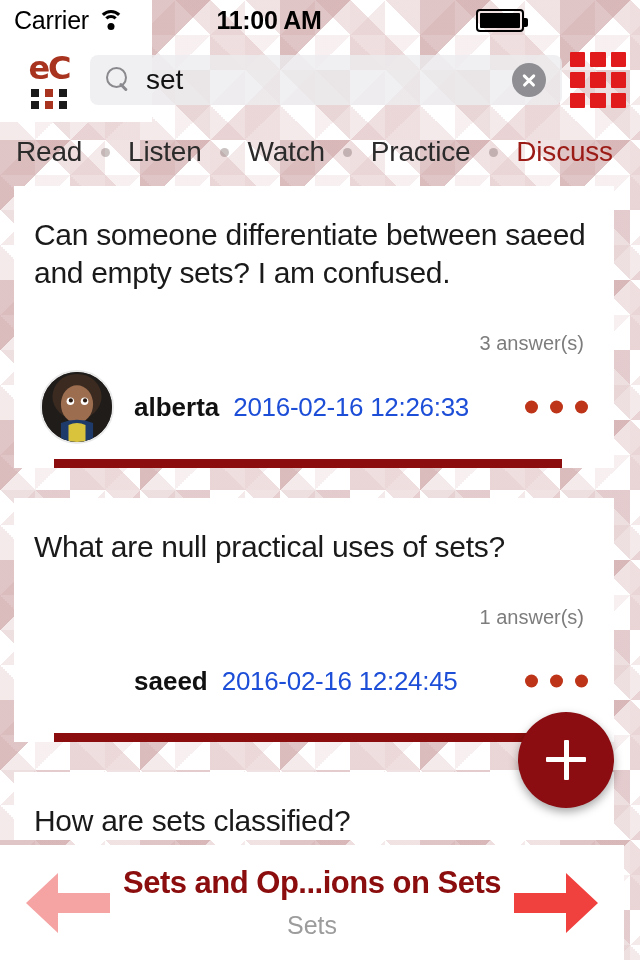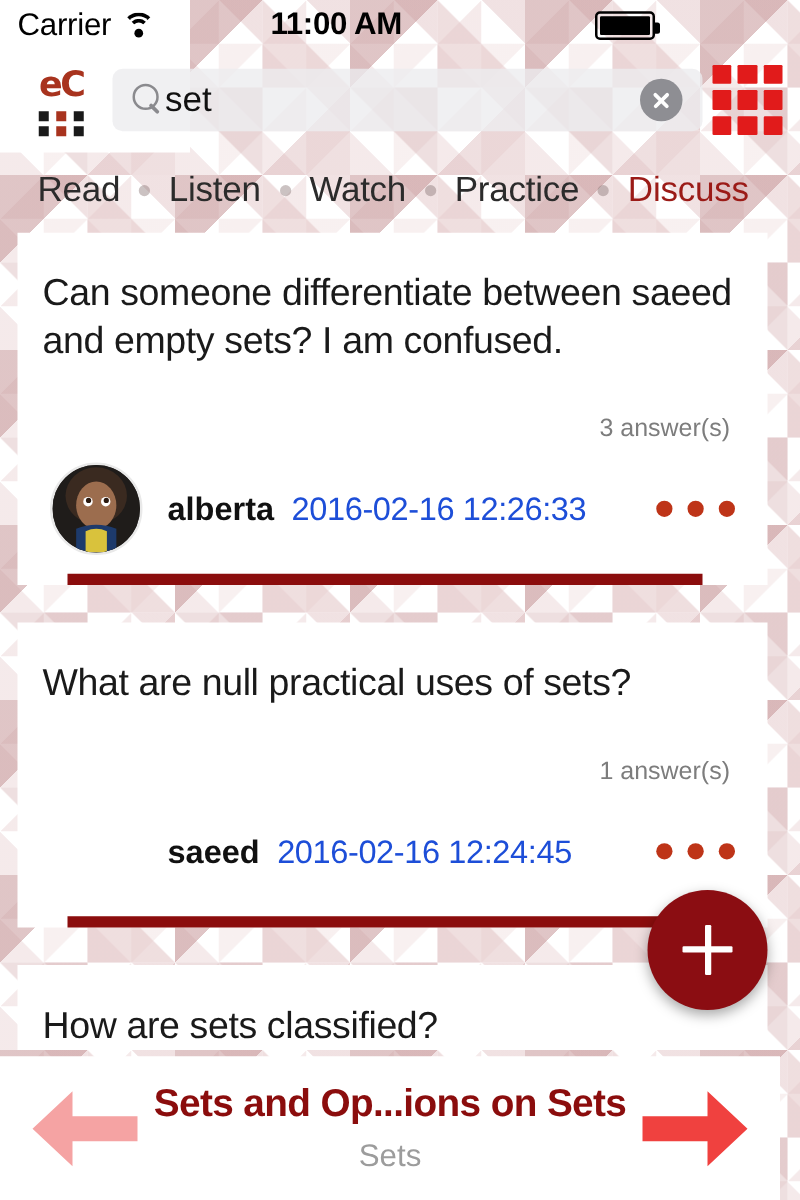--- a/index.html
+++ b/index.html
@@ -81,21 +81,21 @@
     position: absolute; left: 0; top: 40px;
     width: 640px; height: 80px;
     display: flex; align-items: center;
     z-index: 30;
   }
   .logo {
     width: 74px; margin-left: 12px;
     display: flex; flex-direction: column; align-items: center;
   }
   .logo-text {
-    font-size: 28px; line-height: 34px; font-weight: bold;
+    font-size: 32px; line-height: 34px; font-weight: bold;
     color: #A8331E; letter-spacing: -2px;
     font-family: "DejaVu Sans", sans-serif;
   }
   .logo-dots { display: flex; flex-direction: column; gap: 4px; margin-top: 4px; }
   .logo-dots .row { display: flex; gap: 6px; }
   .logo-dots .d { width: 8px; height: 8px; background: #1a1a1a; }
   .logo-dots .d.mid { background: #A8331E; }
 
   .searchbar {
     flex: 1; height: 50px; margin: 0 8px 0 4px;
@@ -109,21 +109,21 @@
   .search-icon::before {
     content: ""; position: absolute; left: 0; top: 0;
     width: 17px; height: 17px; border: 2.5px solid #8a8a8e; border-radius: 50%;
   }
   .search-icon::after {
     content: ""; position: absolute; left: 14px; top: 15px;
     width: 10px; height: 2.5px; background: #8a8a8e;
     transform: rotate(45deg); transform-origin: left center; border-radius: 2px;
   }
   .search-value {
-    flex: 1; 
+    flex: 1; margin-left: 14px;
     font-size: 28px; color: #111; line-height: 1;
   }
   .clear-btn {
     width: 34px; height: 34px; border-radius: 50%;
     background: #8e8e93; position: relative; flex: 0 0 auto;
     margin-right: 6px;
   }
   .clear-btn::before, .clear-btn::after {
     content: ""; position: absolute; left: 9px; top: 16px;
     width: 16px; height: 2.6px; background: #fff; border-radius: 2px;
@@ -137,21 +137,21 @@
     grid-template-rows: repeat(3, 1fr); gap: 5px;
     flex: 0 0 auto;
   }
   .grid-btn span { background: #E11B1B; border-radius: 1px; }
 
   
   .tabbar {
     position: absolute; left: 0; top: 127px;
     width: 629px; height: 50px;
     display: flex; align-items: center; justify-content: space-between;
-    padding: 0 30px;
+    padding: 0 16px;
     z-index: 30;
   }
   .tab {
     font-size: 28px; color: #2b2b2b; letter-spacing: -0.2px;
   }
   .tab.active { color: #9B1B17; }
   .tab-dot {
     width: 9px; height: 9px; border-radius: 50%;
     background: rgba(140,120,120,0.45);
   }

